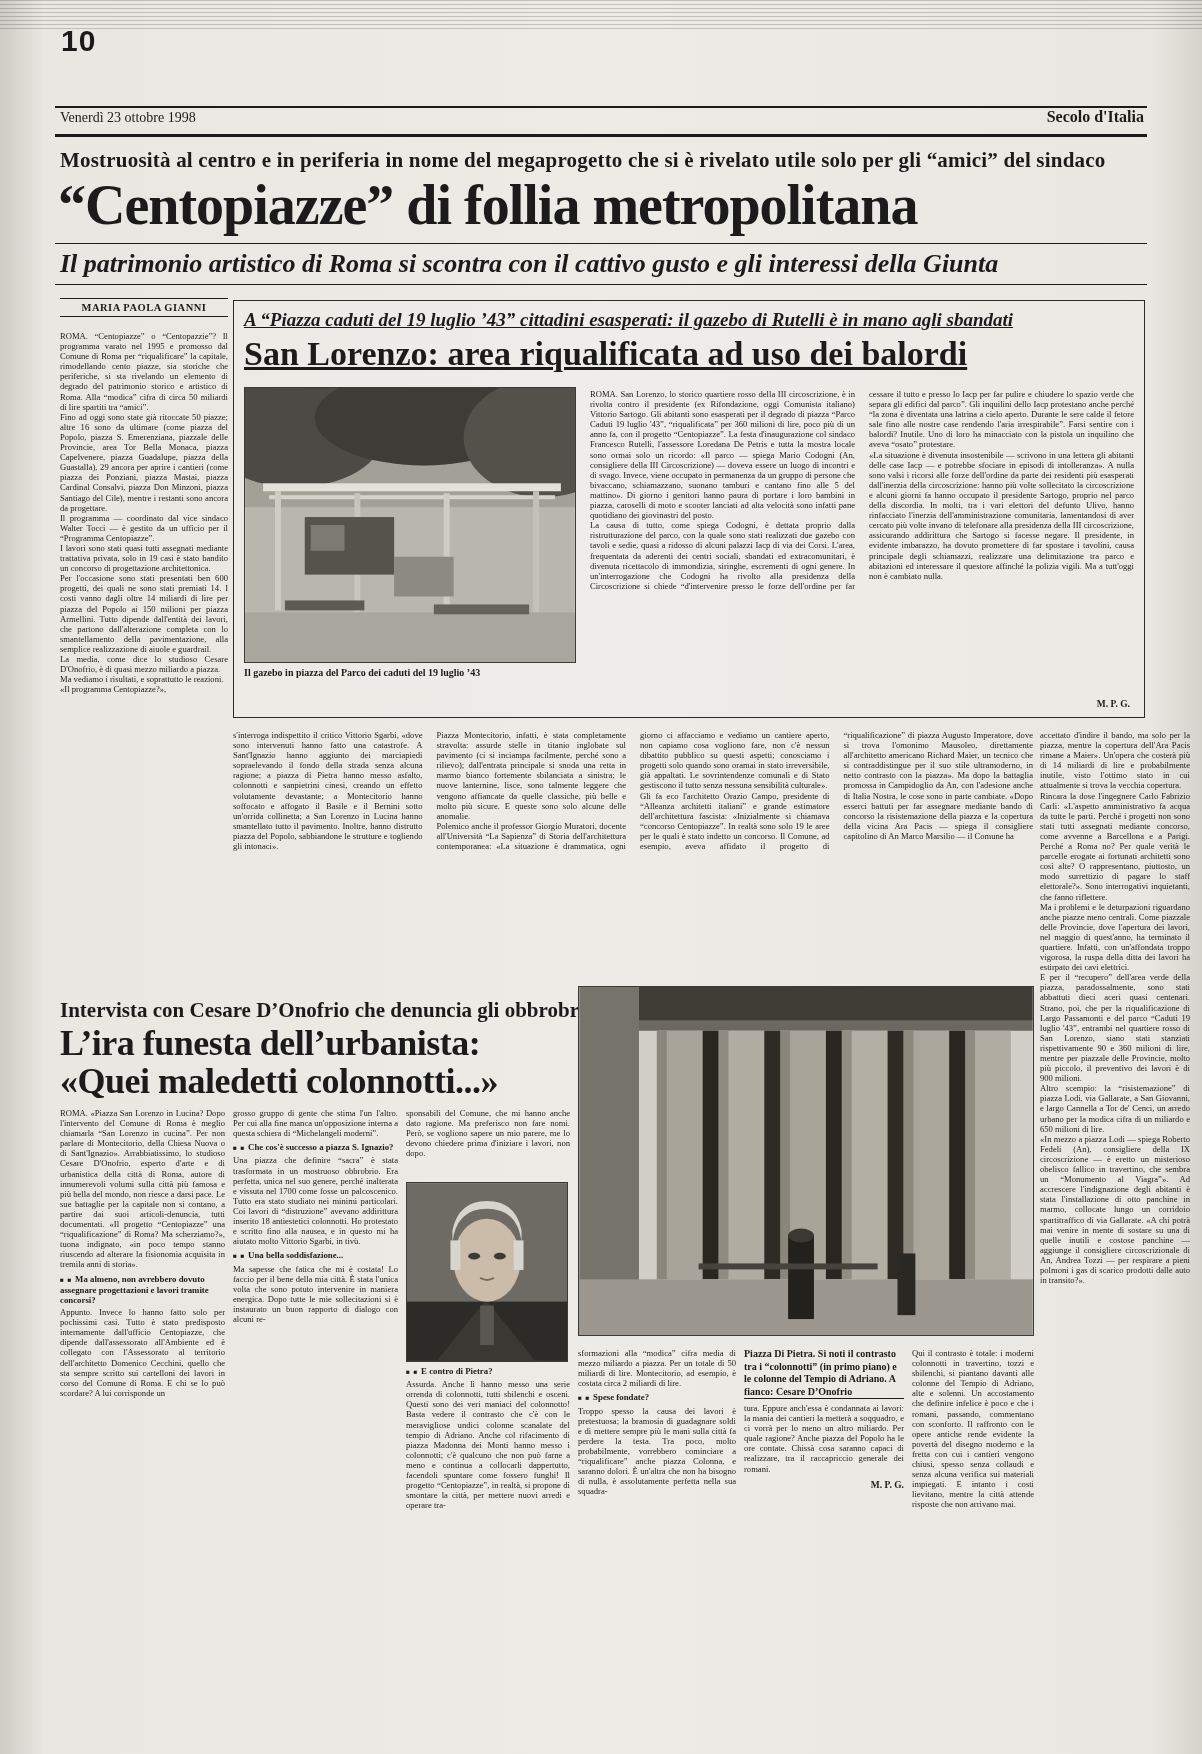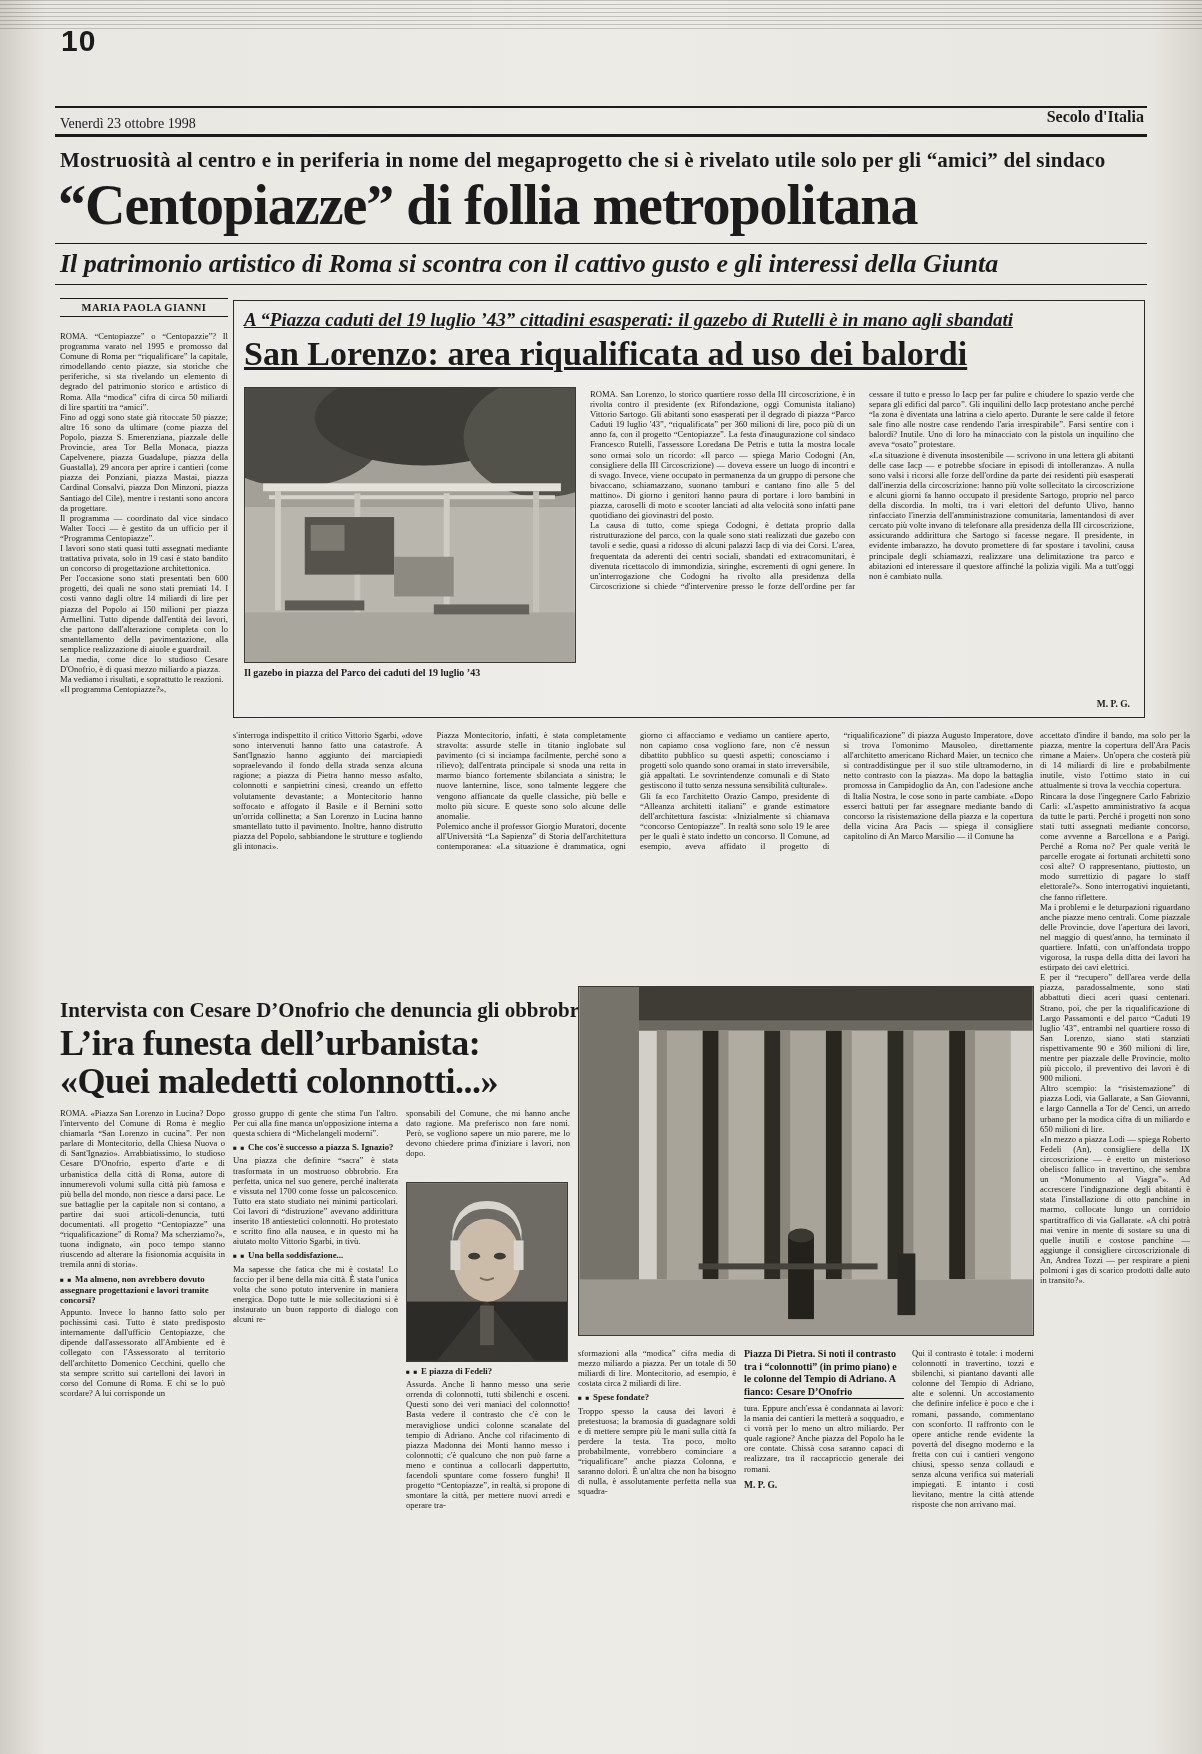--- a/index.html
+++ b/index.html
@@ -25,41 +25,41 @@
   .lead-subhead { font-style:italic; font-weight:bold; font-size:26px; }
   .byline { font-weight:bold; font-size:10.5px; letter-spacing:.5px; border-top:1px solid #1b1b1b; border-bottom:1px solid #1b1b1b; padding:3px 0; margin-bottom:14px;text-align:center; }
   .bt { font-size:8.6px; line-height:10.1px; text-align:justify; white-space:pre-line; overflow:hidden; }
   .cols4 { column-count:4; column-gap:14px; }
   .cols2 { column-count:2; column-gap:14px; }
   .slbox { border:1px solid #2a2a2a; padding:8px 10px; background:rgba(255,255,255,0.12);text-decoration:underline; }
   .sl-kicker { font-weight:bold; font-style:italic; font-size:19px; }
   .sl-headline { font-weight:bold; font-size:34px; line-height:38px; margin-top:4px; }
   .photo-frame { border:1px solid #3a3a36; display:block; }
   .photo-caption { font-weight:bold; font-size:10px; line-height:12px; margin-top:4px; }
-  .signature { font-weight:bold; font-size:9.5px; }
+  .signature { font-weight:bold; font-size:9.5px; text-align:right; }
   .int-kicker { font-weight:600; font-size:21px; }
   .int-headline { font-weight:bold; font-size:36px; line-height:38px; letter-spacing:-.5px; }
   .qhead { font-weight:bold; font-size:8.8px; line-height:10.2px; margin:4px 0 2px 0; }
   .qhead::before { content:"■ ■ "; font-size:6.5px; letter-spacing:1px; }
   .big-caption { font-weight:bold; font-size:10px; line-height:12.5px; }
   svg { display:block; }
 </style>
 </head>
 <body>
 
 <div class="page">
 
   <div class="scanlines"></div>
 
   <div class="abs pageno" style="left:53px; top:24px;margin-left:8px;">10</div>
 
 
   <div class="abs rule" style="left:55px; top:106px; width:1092px; height:2px;"></div>
 
-  <div class="abs dateline" style="left:60px; top:116px;">Venerdì 23 ottobre 1998</div>
+  <div class="abs dateline" style="left:60px; top:110px;">Venerdì 23 ottobre 1998</div>
   <div class="abs pubname" style="right:58px; top:108px;">Secolo d'Italia</div>
 
   <div class="abs rule" style="left:55px; top:134px; width:1092px; height:3px;"></div>
 
   <div class="abs lead-kicker" style="left:60px; top:148px; width:1086px;">Mostruosità al centro e in periferia in nome del megaprogetto che si è rivelato utile solo per gli “amici” del sindaco</div>
   <div class="abs lead-headline" style="left:58px; top:176px; width:1090px;">“Centopiazze” di follia metropolitana</div>
   <div class="abs rule" style="left:55px; top:243px; width:1092px; height:1px;"></div>
   <div class="abs lead-subhead" style="left:60px; top:249px; width:1086px;">Il patrimonio artistico di Roma si scontra con il cattivo gusto e gli interessi della Giunta</div>
   <div class="abs rule" style="left:55px; top:284px; width:1092px; height:1px;"></div>
 
@@ -175,21 +175,21 @@
       <path d="M30 180 L80 118 L130 180 Z" fill="#3a3833"></path>
       <ellipse cx="81" cy="78" rx="34" ry="42" fill="#cbbcaa"></ellipse>
       <path d="M46 60 Q50 26 81 26 Q112 26 116 60 L116 48 Q110 18 81 18 Q52 18 46 48 Z" fill="#d8d5cf"></path>
       <rect x="44" y="58" width="10" height="30" fill="#d8d5cf"></rect>
       <rect x="108" y="58" width="10" height="30" fill="#d8d5cf"></rect>
       <ellipse cx="68" cy="74" rx="6" ry="3.4" fill="#3c3a35"></ellipse>
       <ellipse cx="94" cy="74" rx="6" ry="3.4" fill="#3c3a35"></ellipse>
       <path d="M74 96 Q81 100 88 96" stroke="#7a6a58" stroke-width="2" fill="none"></path>
       <rect x="74" y="124" width="14" height="40" fill="#5a5750"></rect>
     </svg>
-    <div class="qhead">E piazza di Fedeli?</div>
+    <div class="qhead">E contro di Pietra?</div>
     <div class="bt">Assurda. Anche lì hanno messo una serie orrenda di colonnotti, tutti sbilenchi e osceni. Questi sono dei veri maniaci del colonnotto! Basta vedere il contrasto che c'è con le meravigliose undici colonne scanalate del tempio di Adriano. Anche col rifacimento di piazza Madonna dei Monti hanno messo i colonnotti; c'è qualcuno che non può farne a meno e continua a collocarli dappertutto, facendoli spuntare come fossero funghi! Il progetto “Centopiazze”, in realtà, si propone di smontare la città, per mettere nuovi arredi e operare tra-</div>
   </div>
 
   <div class="abs" style="left:578px; top:1348px; width:158px; height:298px; overflow:hidden;">
     <div class="bt">sformazioni alla “modica” cifra media di mezzo miliardo a piazza. Per un totale di 50 miliardi di lire. Montecitorio, ad esempio, è costata circa 2 miliardi di lire.</div>
     <div class="qhead">Spese fondate?</div>
     <div class="bt">Troppo spesso la causa dei lavori è pretestuosa; la bramosia di guadagnare soldi e di mettere sempre più le mani sulla città fa perdere la testa. Tra poco, molto probabilmente, vorrebbero cominciare a “riqualificare” anche piazza Colonna, e saranno dolori. È un'altra che non ha bisogno di nulla, è assolutamente perfetta nella sua squadra-</div>
   </div>
 
   <div class="abs" style="left:744px; top:1348px; width:160px; height:298px; overflow:hidden;">

